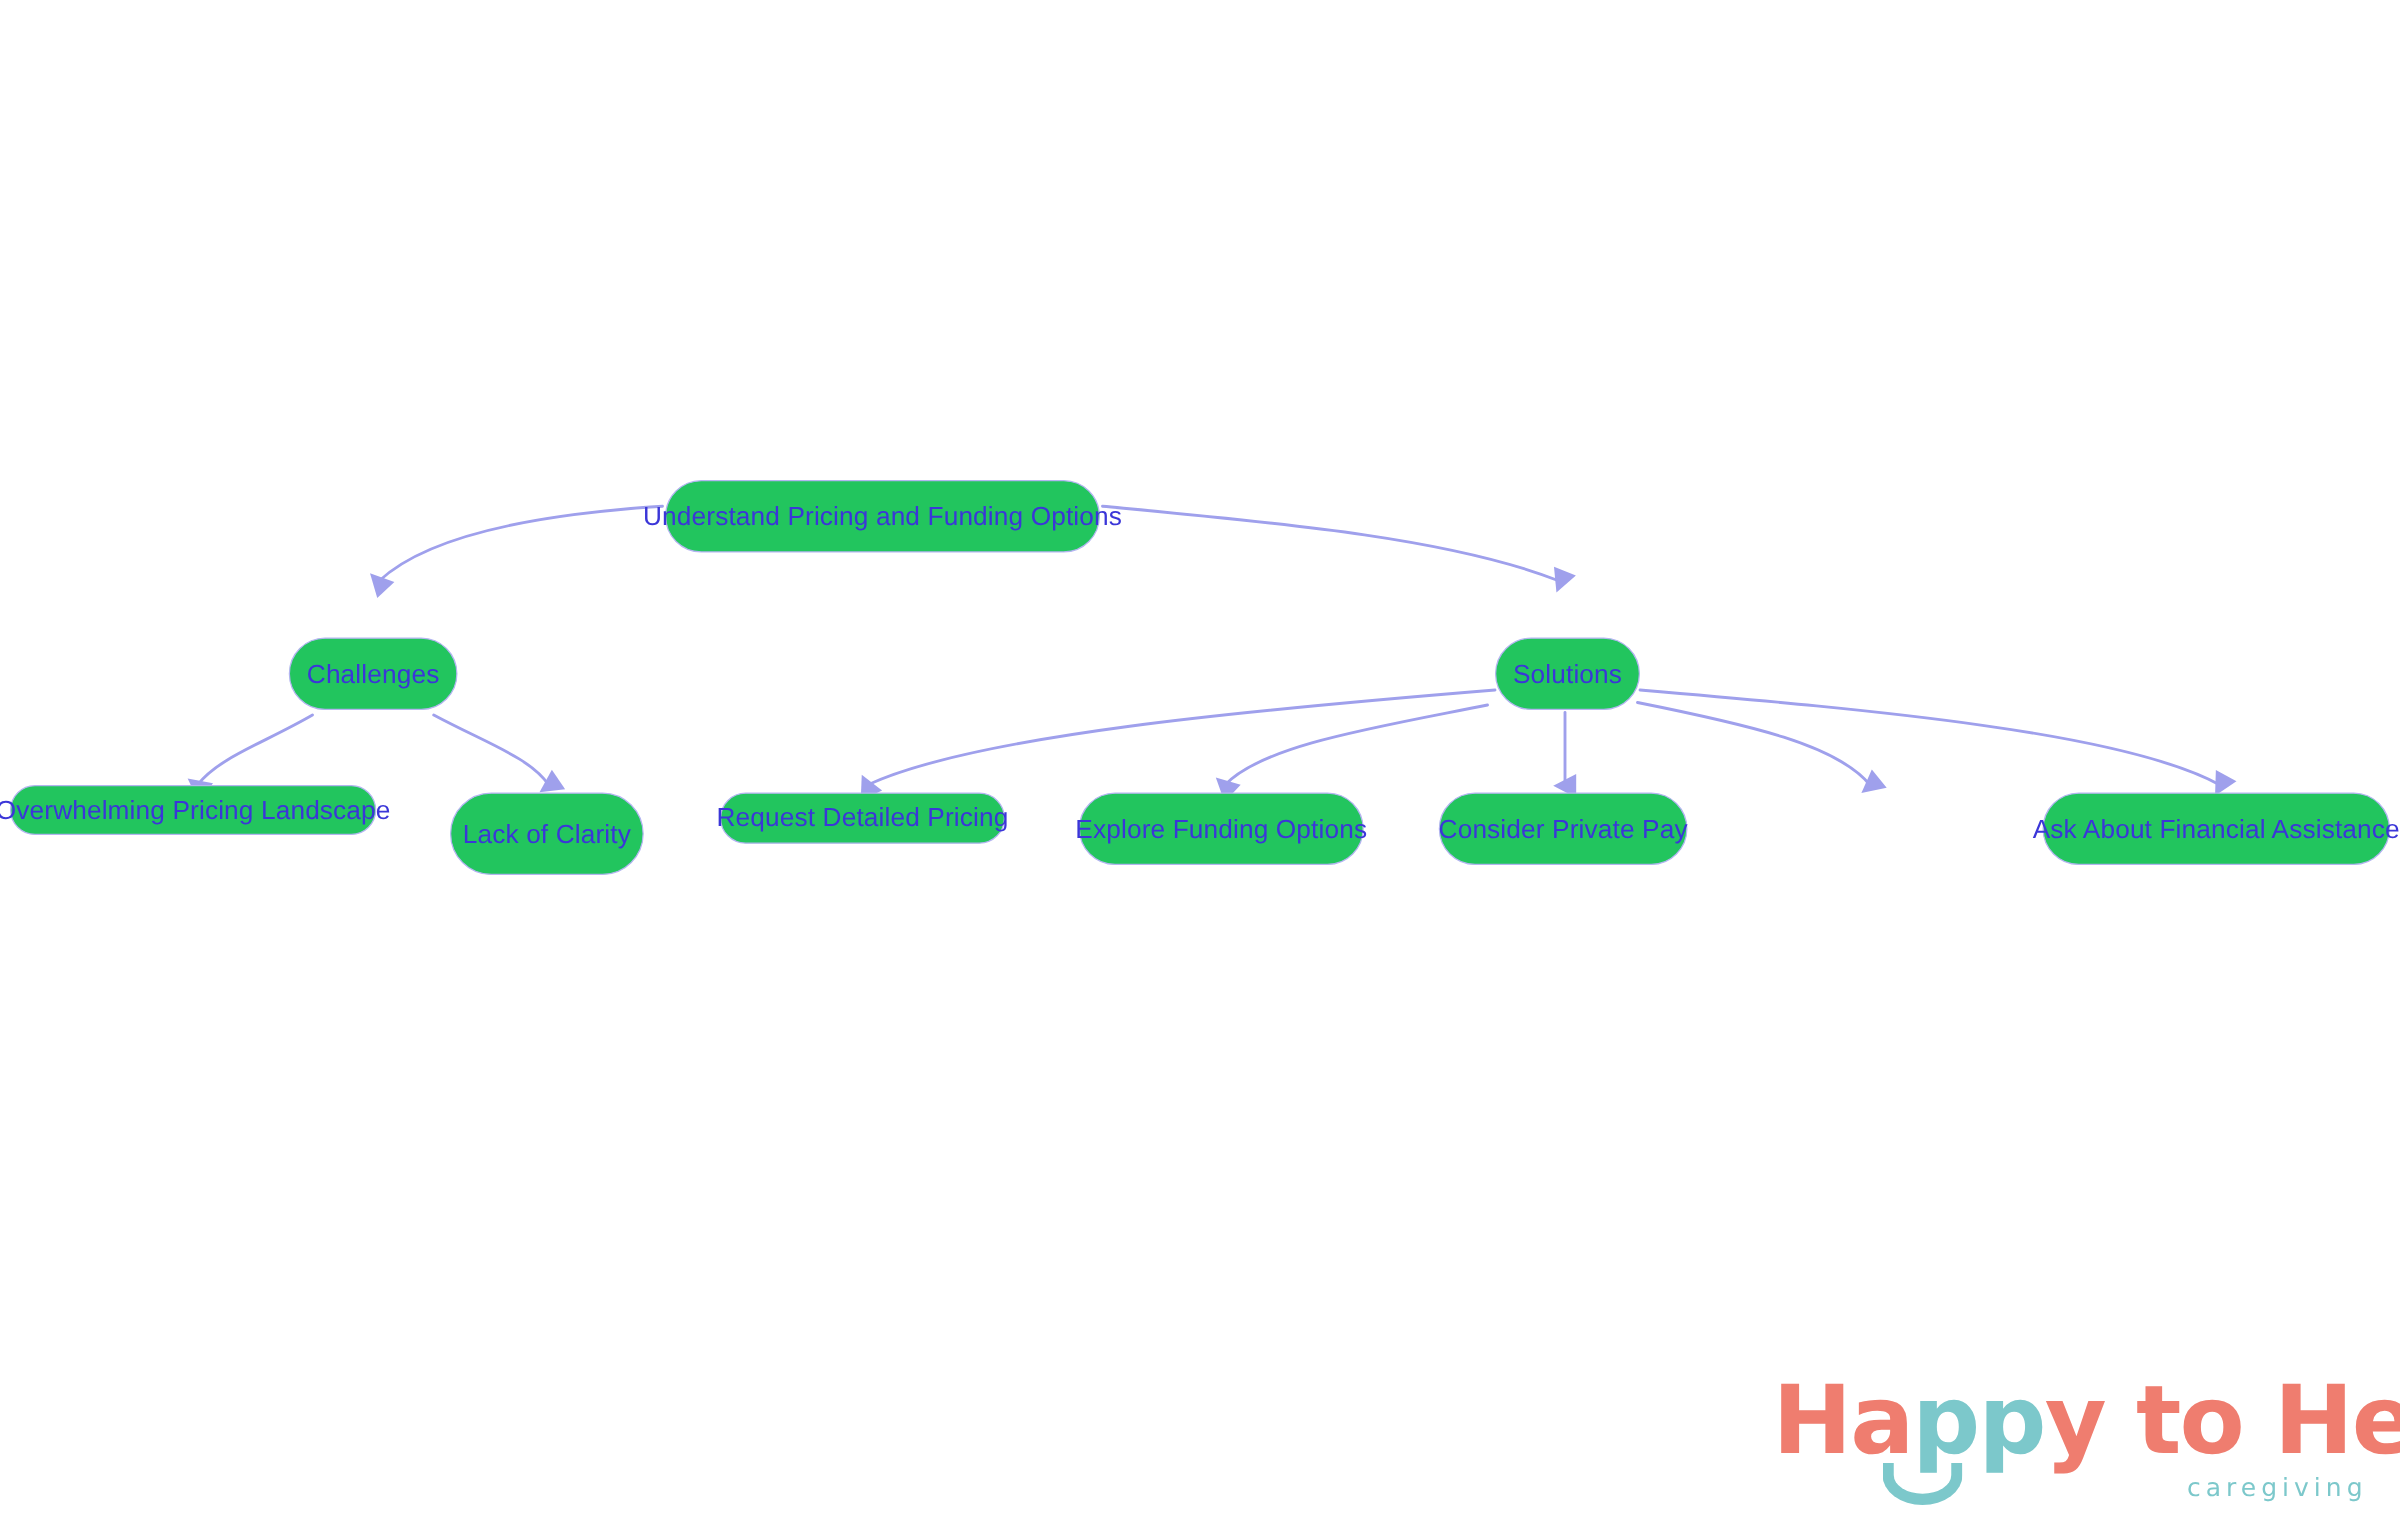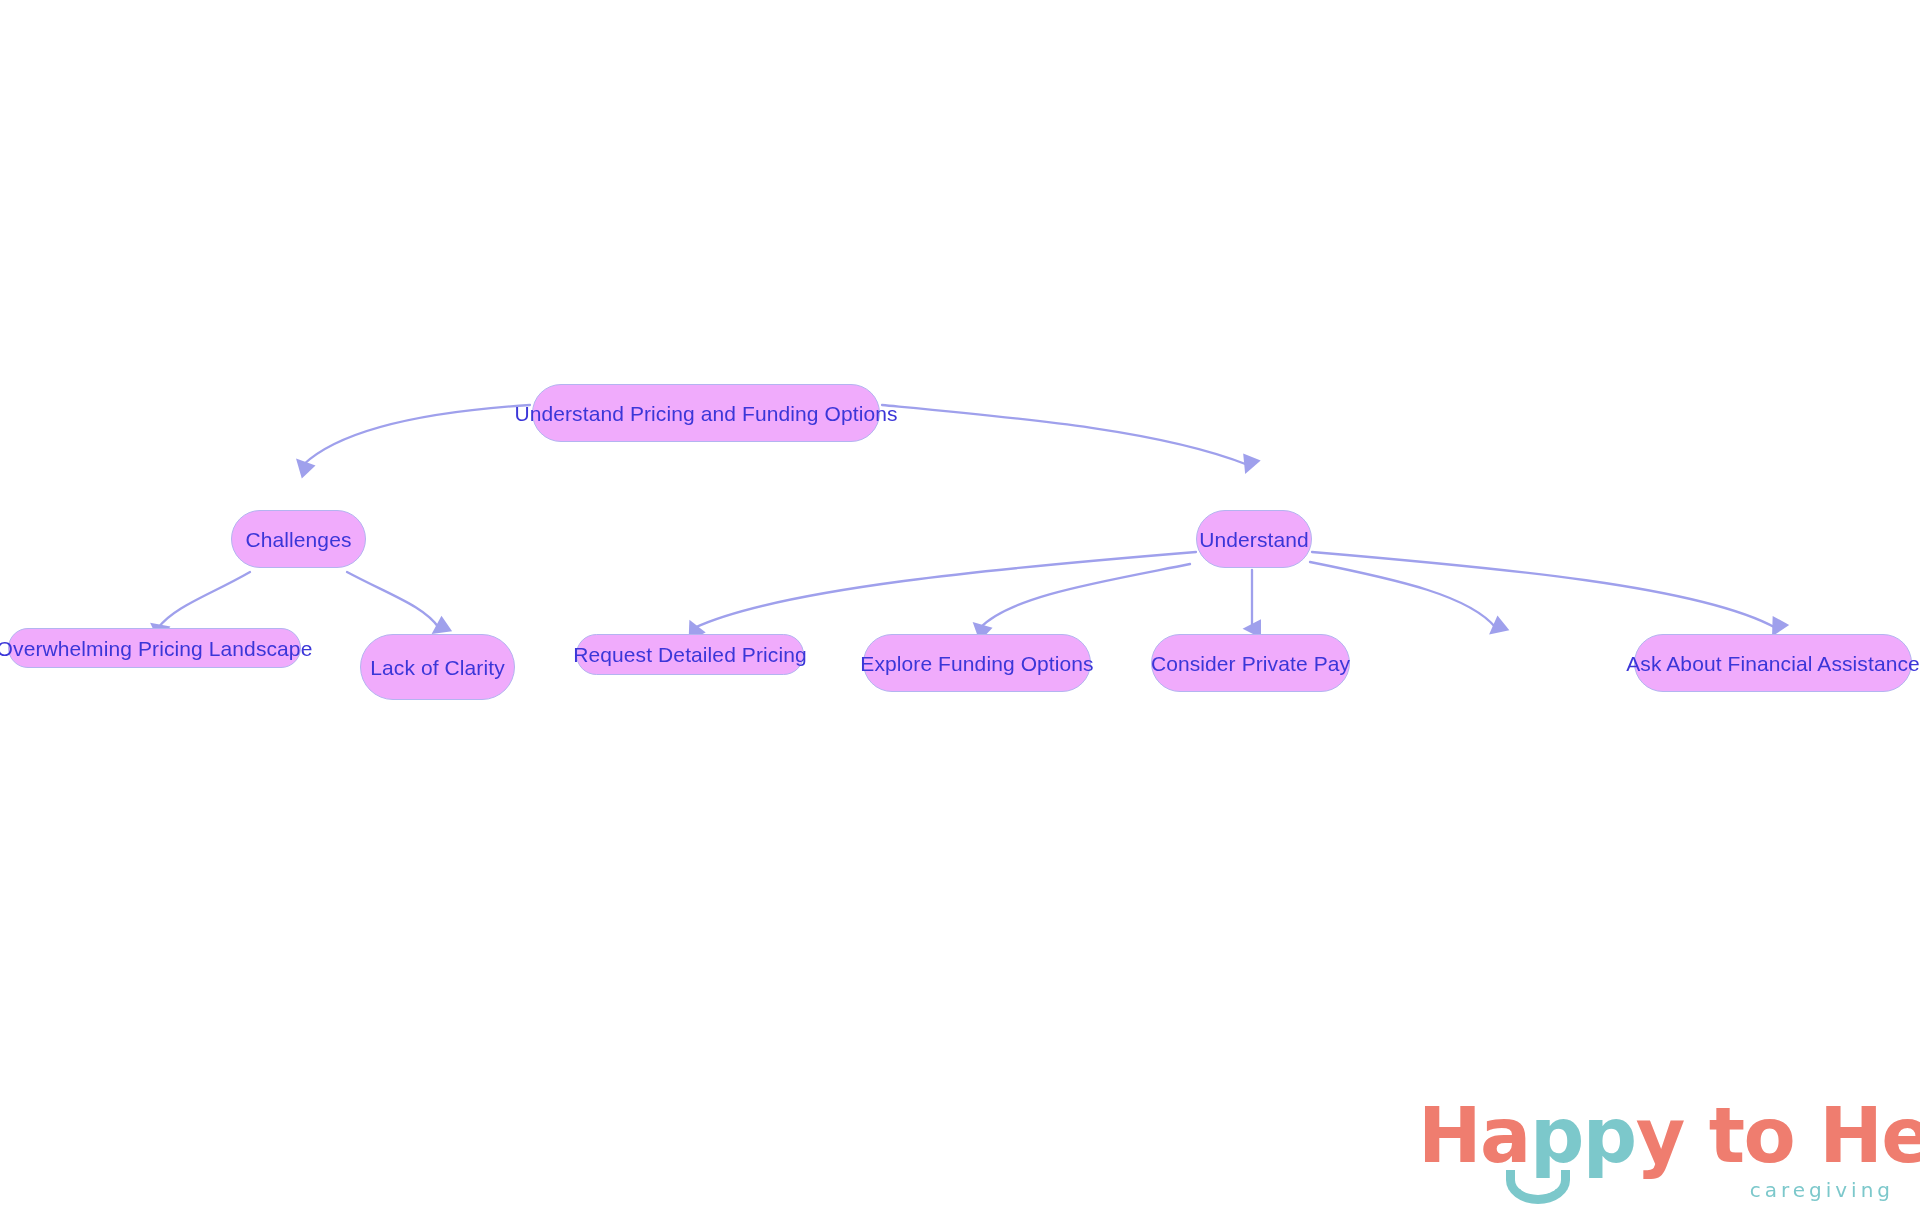--- a/index.html
+++ b/index.html
@@ -31,21 +31,21 @@
     height: 1215px;
     pointer-events: none;
   }
 
   .node {
     position: absolute;
     box-sizing: border-box;
     display: flex;
     align-items: center;
     justify-content: center;
-    background: #f0abfc;
+    background: #22c55e;
     border: 1.6px solid #b3b4f0;
     border-radius: 36px;
     color: #3b36d8;
     font-family: "Liberation Sans", sans-serif;
     font-size: 21px;
     font-weight: 400;
     letter-spacing: 0.1px;
     white-space: nowrap;
     -webkit-font-smoothing: antialiased;
   }
@@ -139,21 +139,21 @@
 
   <div class="node" style="left:532px; top:384px; width:348px; height:58px;">
     <span class="node-label">Understand Pricing and Funding Options</span>
   </div>
 
   <div class="node" style="left:231px; top:510px; width:135px; height:58px;">
     <span class="node-label">Challenges</span>
   </div>
 
   <div class="node" style="left:1196px; top:510px; width:116px; height:58px;">
-    <span class="node-label">Understand</span>
+    <span class="node-label">Solutions</span>
   </div>
 
   <div class="node" style="left:8px; top:628px; width:293px; height:40px;">
     <span class="node-label">Overwhelming Pricing Landscape</span>
   </div>
 
   <div class="node" style="left:360px; top:634px; width:155px; height:66px;">
     <span class="node-label">Lack of Clarity</span>
   </div>
 

